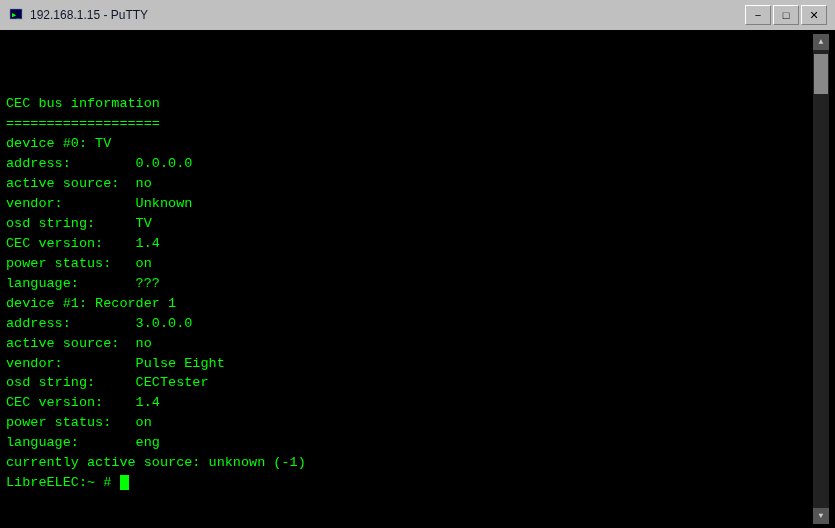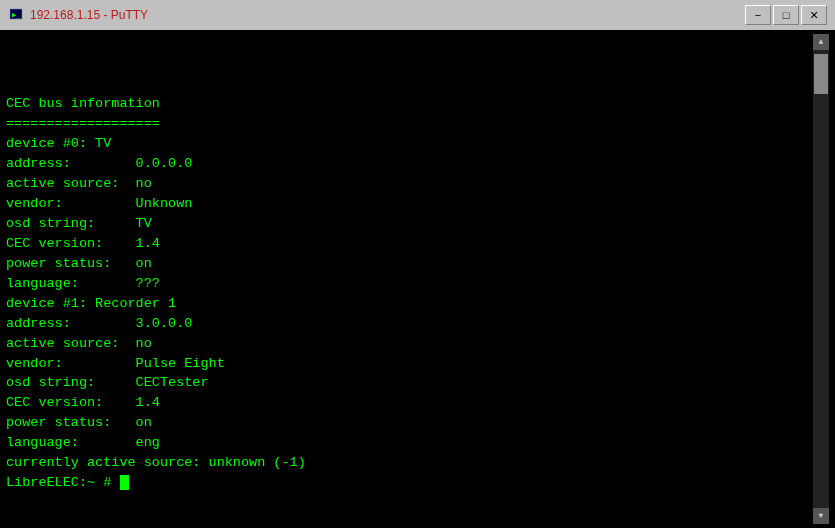--- a/index.html
+++ b/index.html
@@ -30,21 +30,21 @@
       display: flex;
       align-items: center;
       justify-content: center;
       font-size: 14px;
     }
 
     .titlebar-title {
       flex: 1;
       font-family: 'Segoe UI', Arial, sans-serif;
       font-size: 12px;
-      color: #b91c1c;
+      color: #0f172a;
     }
 
     .titlebar-buttons {
       display: flex;
       gap: 2px;
     }
 
     .titlebar-btn {
       width: 26px;
       height: 20px;

